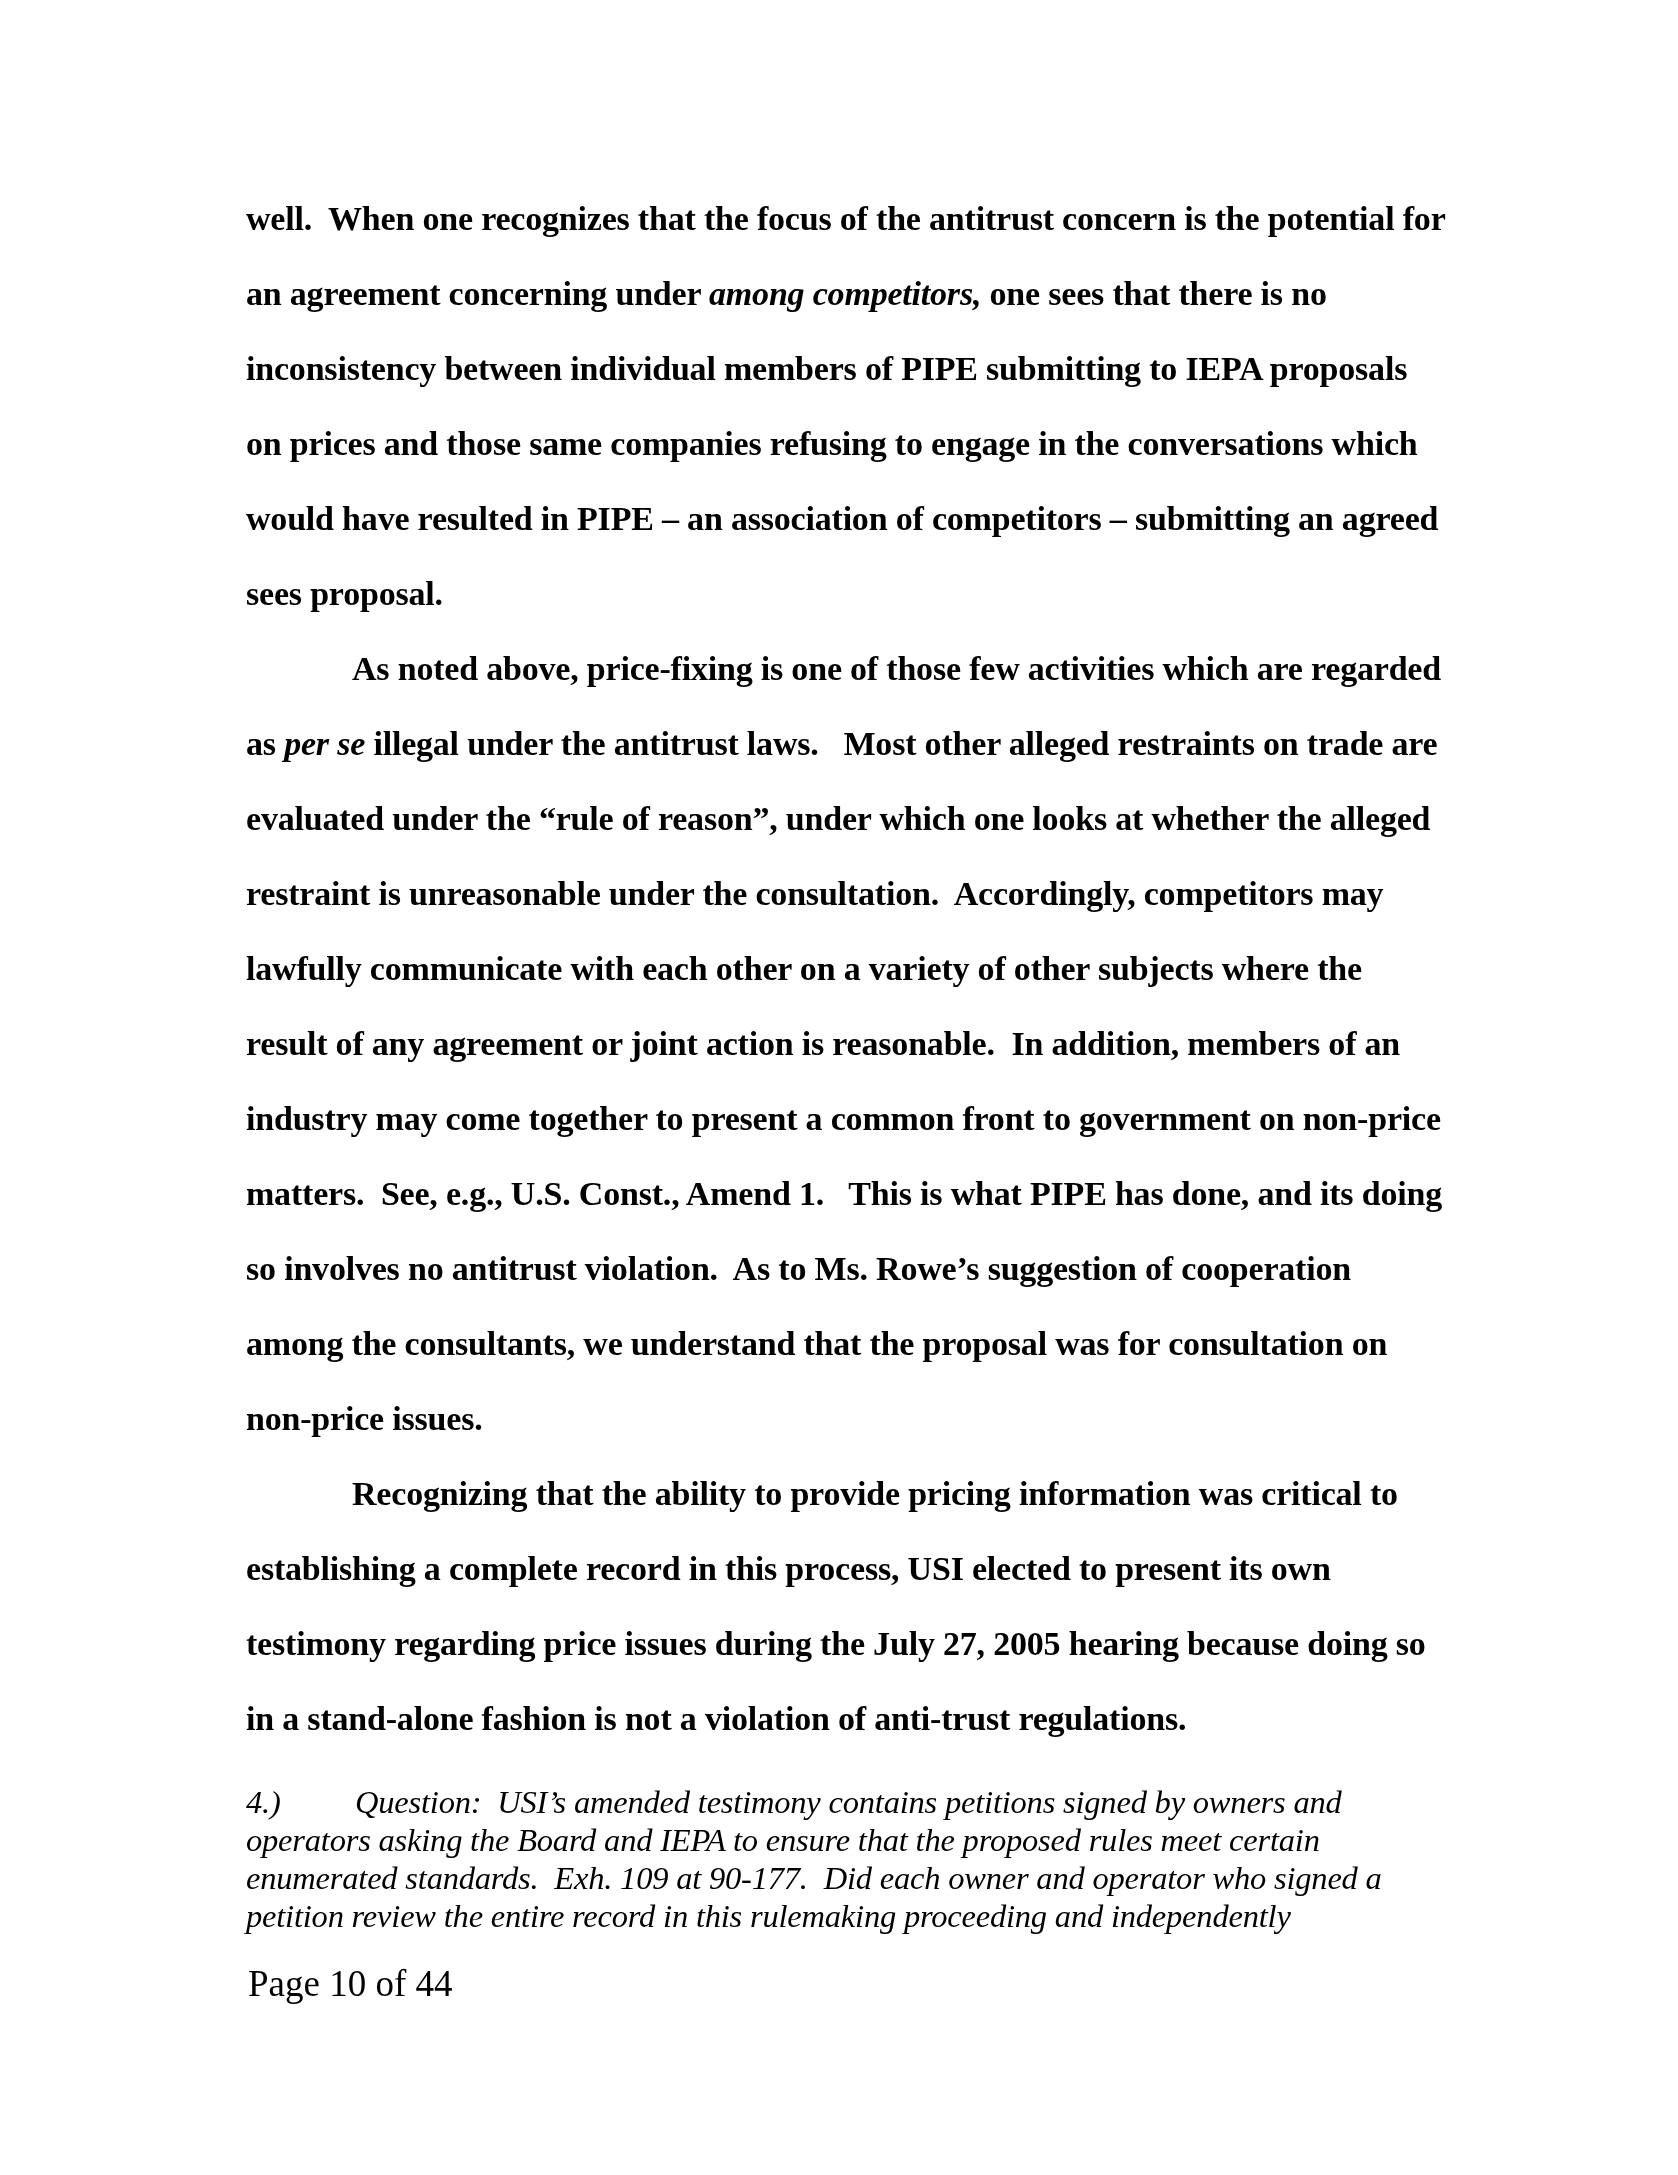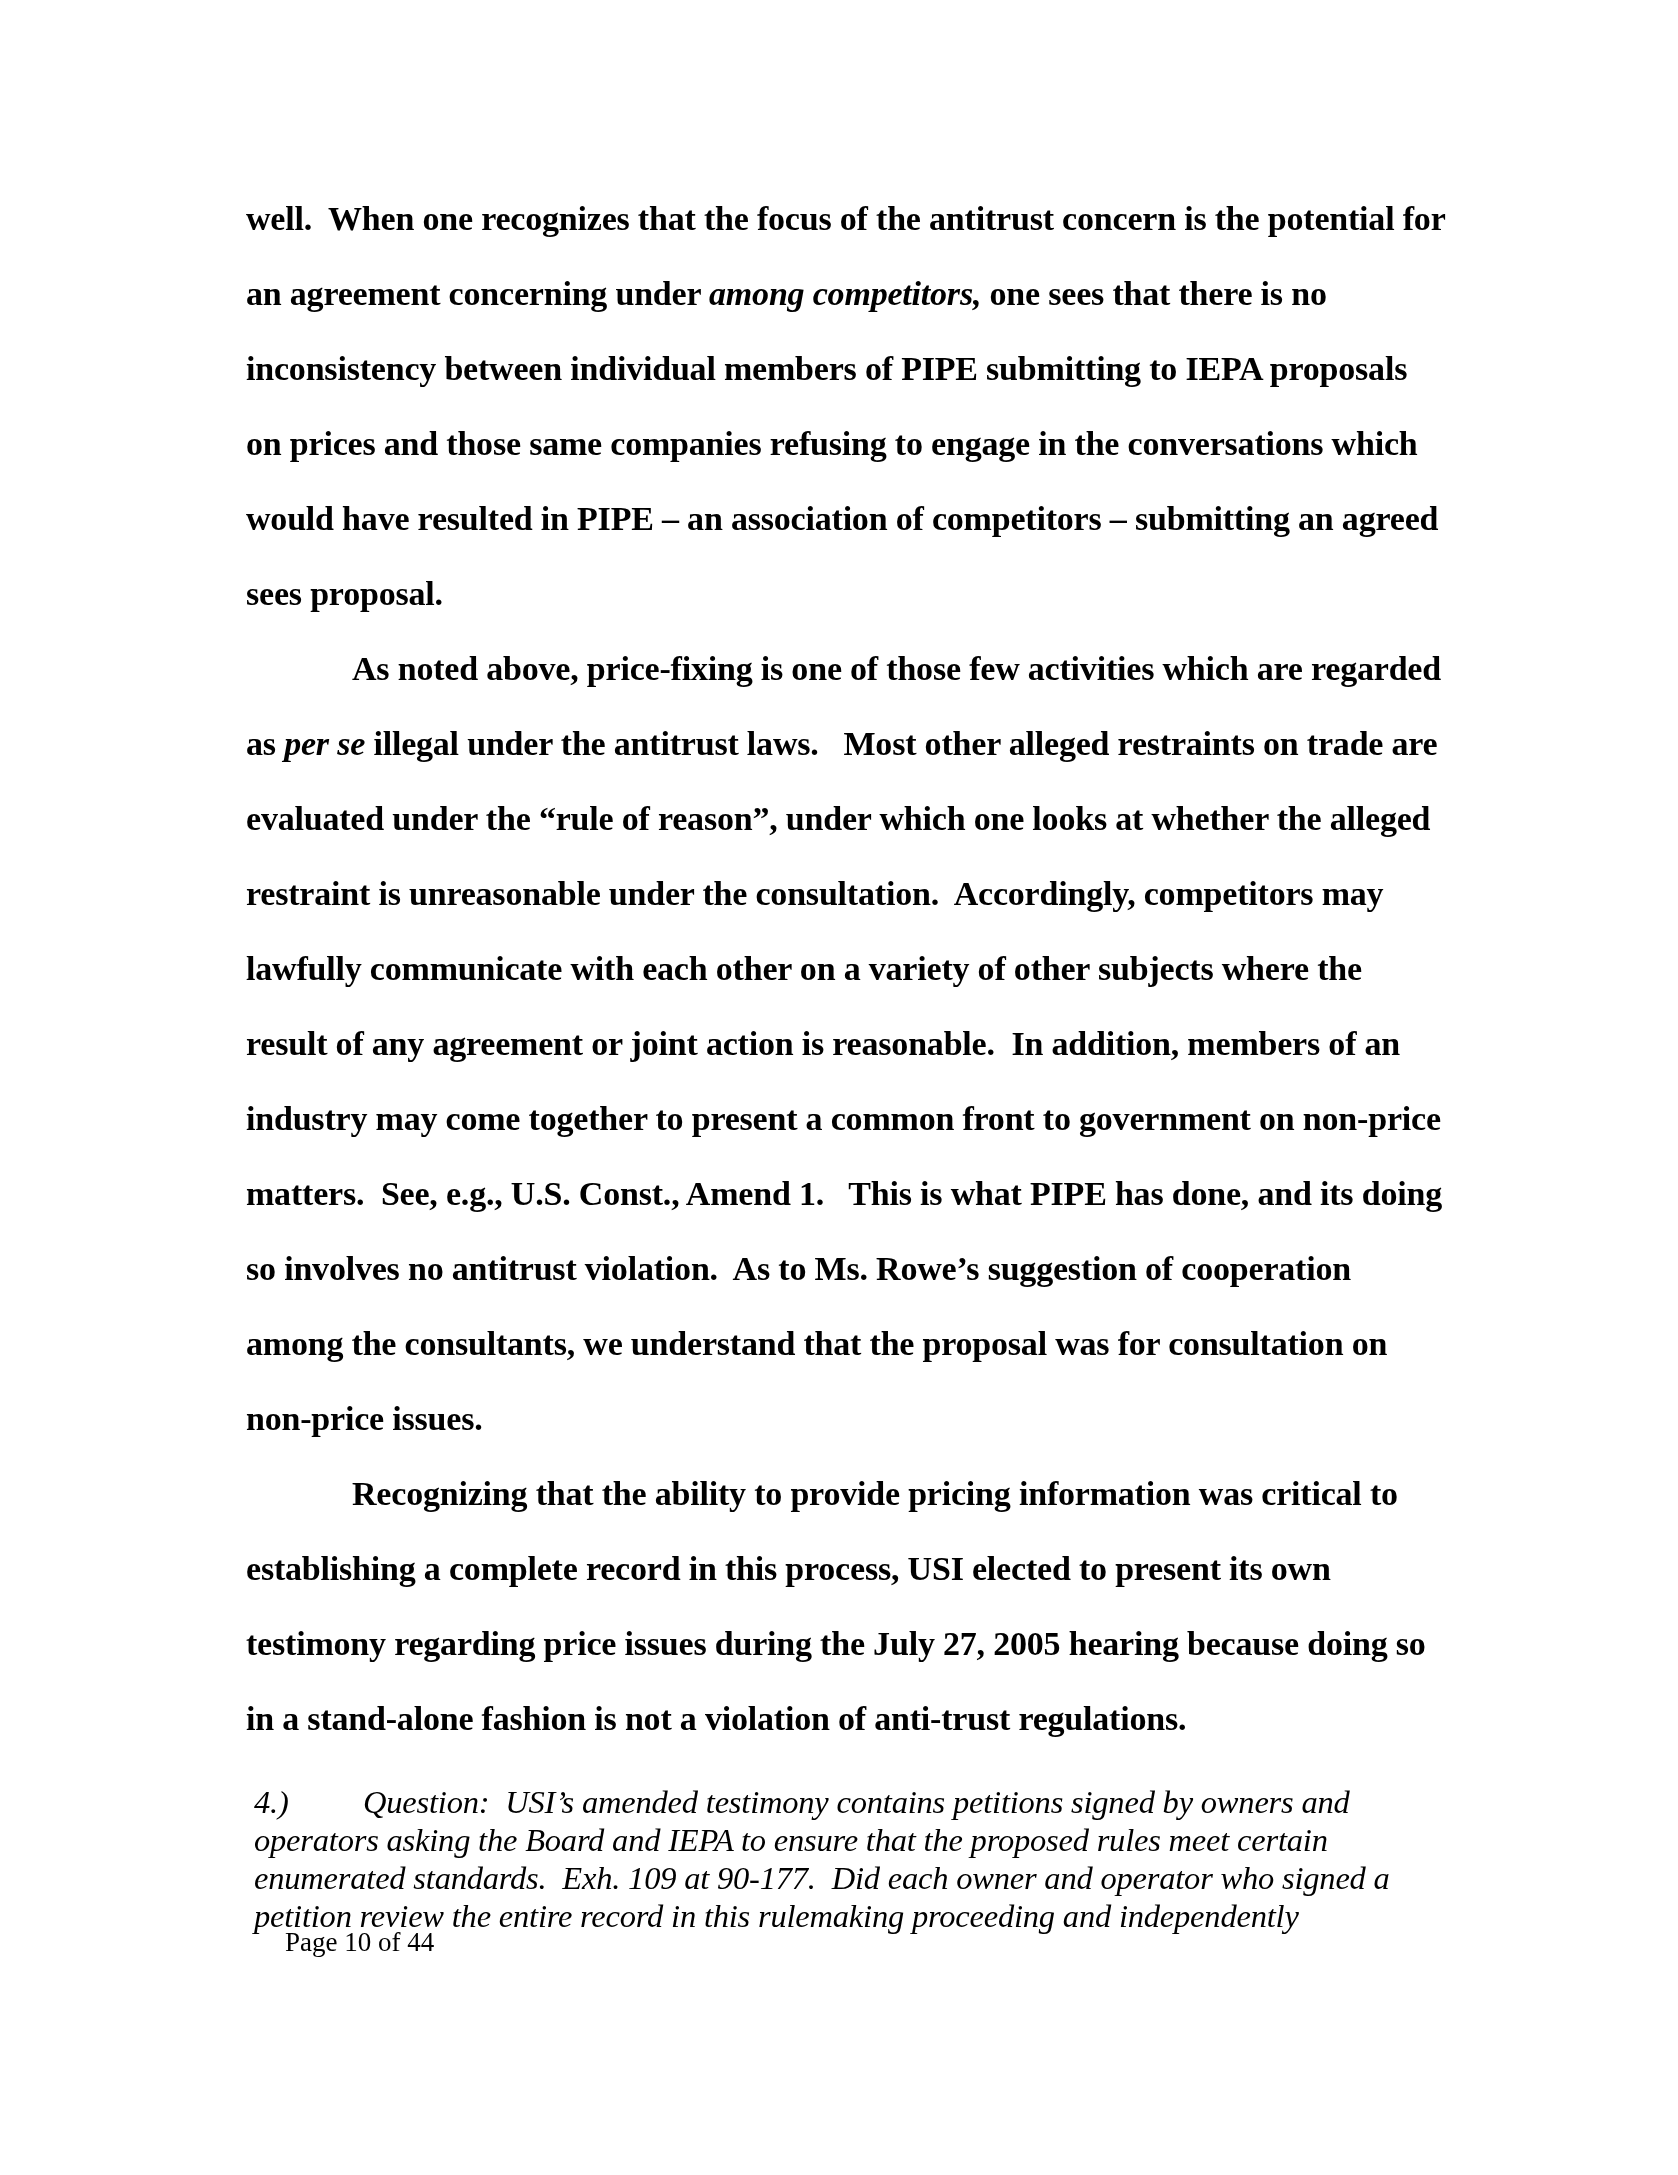--- a/index.html
+++ b/index.html
@@ -14,28 +14,28 @@
   .page { position:absolute; left:0; top:0; width:1679px; height:1583px; background:#ffffff; }
   .body-block {
     position:absolute; left:246px; top:181px; width:1212px;
     font-weight:bold; font-size:34px; line-height:75px;
     letter-spacing:-0.2px;
   }
   .line { white-space:pre; }
   .indent { text-indent:106px; }
   .it { font-style:italic;text-align:right; }
   .q-block {
-    position:absolute; left:254px; top:1783px; width:1212px;
+    position:absolute; left:246px; top:1783px; width:1212px;
     font-style:italic; font-weight:normal; font-size:32.5px; line-height:38px;
     letter-spacing:-0.2px;
   }
   .q-num { display:inline-block; width:109px; }
   .footer-block {
-    position:absolute; left:248px; top:1924px;
-    font-size:27px; line-height:37px; font-weight:normal;margin-left:37px;
+    position:absolute; left:248px; top:1965px;
+    font-size:37px; line-height:37px; font-weight:normal;
   }
 </style>
 </head>
 <body>
 
 <div class="page">
 
   <div class="body-block">
 
     <div>

